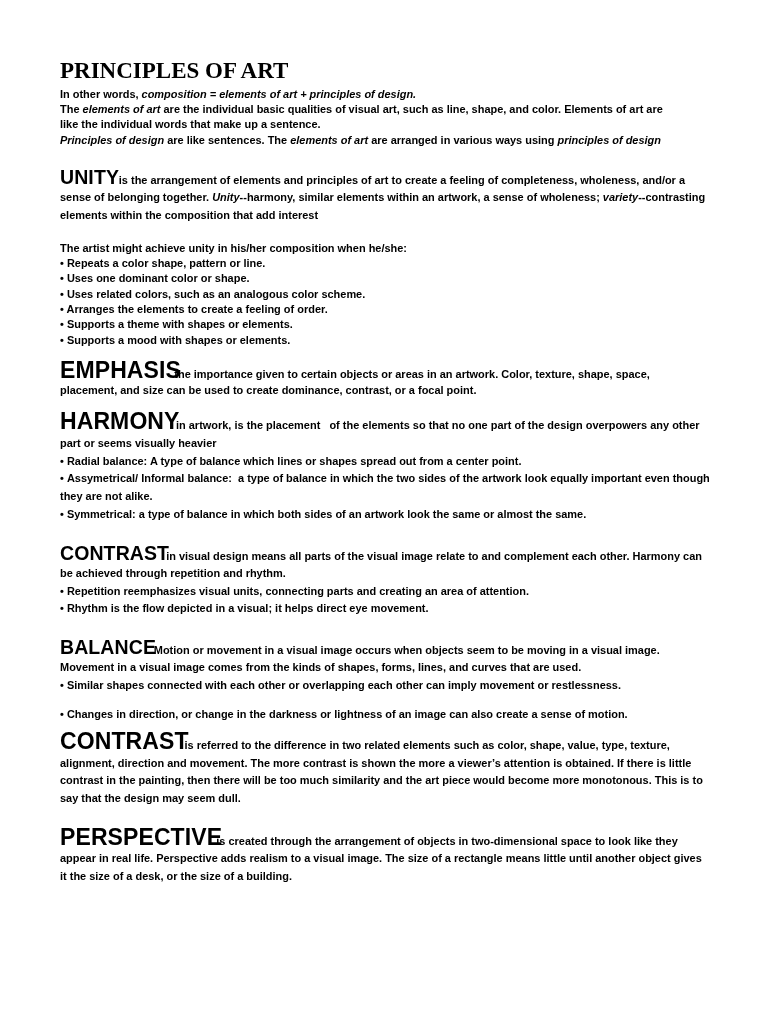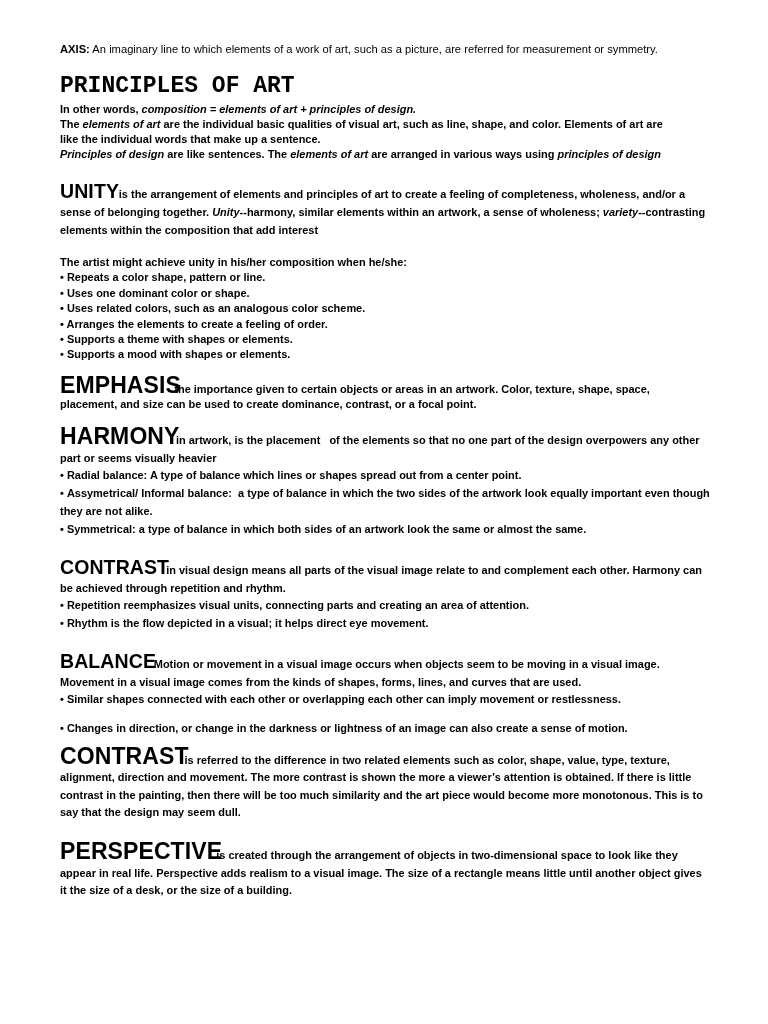--- a/index.html
+++ b/index.html
@@ -29,21 +29,21 @@
     font-family: "Liberation Sans", sans-serif;
     font-size: 11.2px;
     line-height: 14.5px;
     margin: 0 0 0 0;
     max-width: 625px;
   }
   .intro b { font-weight: bold; }
 
   
   .doc-title {
-    font-family: Liberation Mono, monospace;
+    font-family: Liberation Serif, serif;
     font-weight: bold;
     font-size: 23px;
     line-height: 26px;
     letter-spacing: 0px;
     margin: 16px 0 2px 0;
   }
 
   
   .cond {
     font-family: "Liberation Sans", sans-serif;
@@ -102,21 +102,20 @@
   .bullets.bal .bl { line-height: 17.8px; }
 
   .lead-in { font-weight: bold; }
   .note { font-weight: 600; }
 </style>
 </head>
 <body>
 
 <div class="page">
 
-  <p class="intro"><b>AXIS:</b><span> An imaginary line to which elements of a work of art, such as a picture, are referred for measurement or symmetry.</span></p>
 
   <div class="doc-title">PRINCIPLES OF ART</div>
 
   <div class="cond block-intro">
     <div class="ln">In other words, <i>composition = elements of art + principles of design.</i></div>
     <div class="ln">The <i>elements of art</i> are the individual basic qualities of visual art, such as line, shape, and color. Elements of art are like the individual words that make up a sentence.</div>
     <div class="ln"><i>Principles of design</i> are like sentences. The <i>elements of art</i> are arranged in various ways using <i>principles of design</i></div>
   </div>
 
   <div class="sec-wrap sp-lead">

